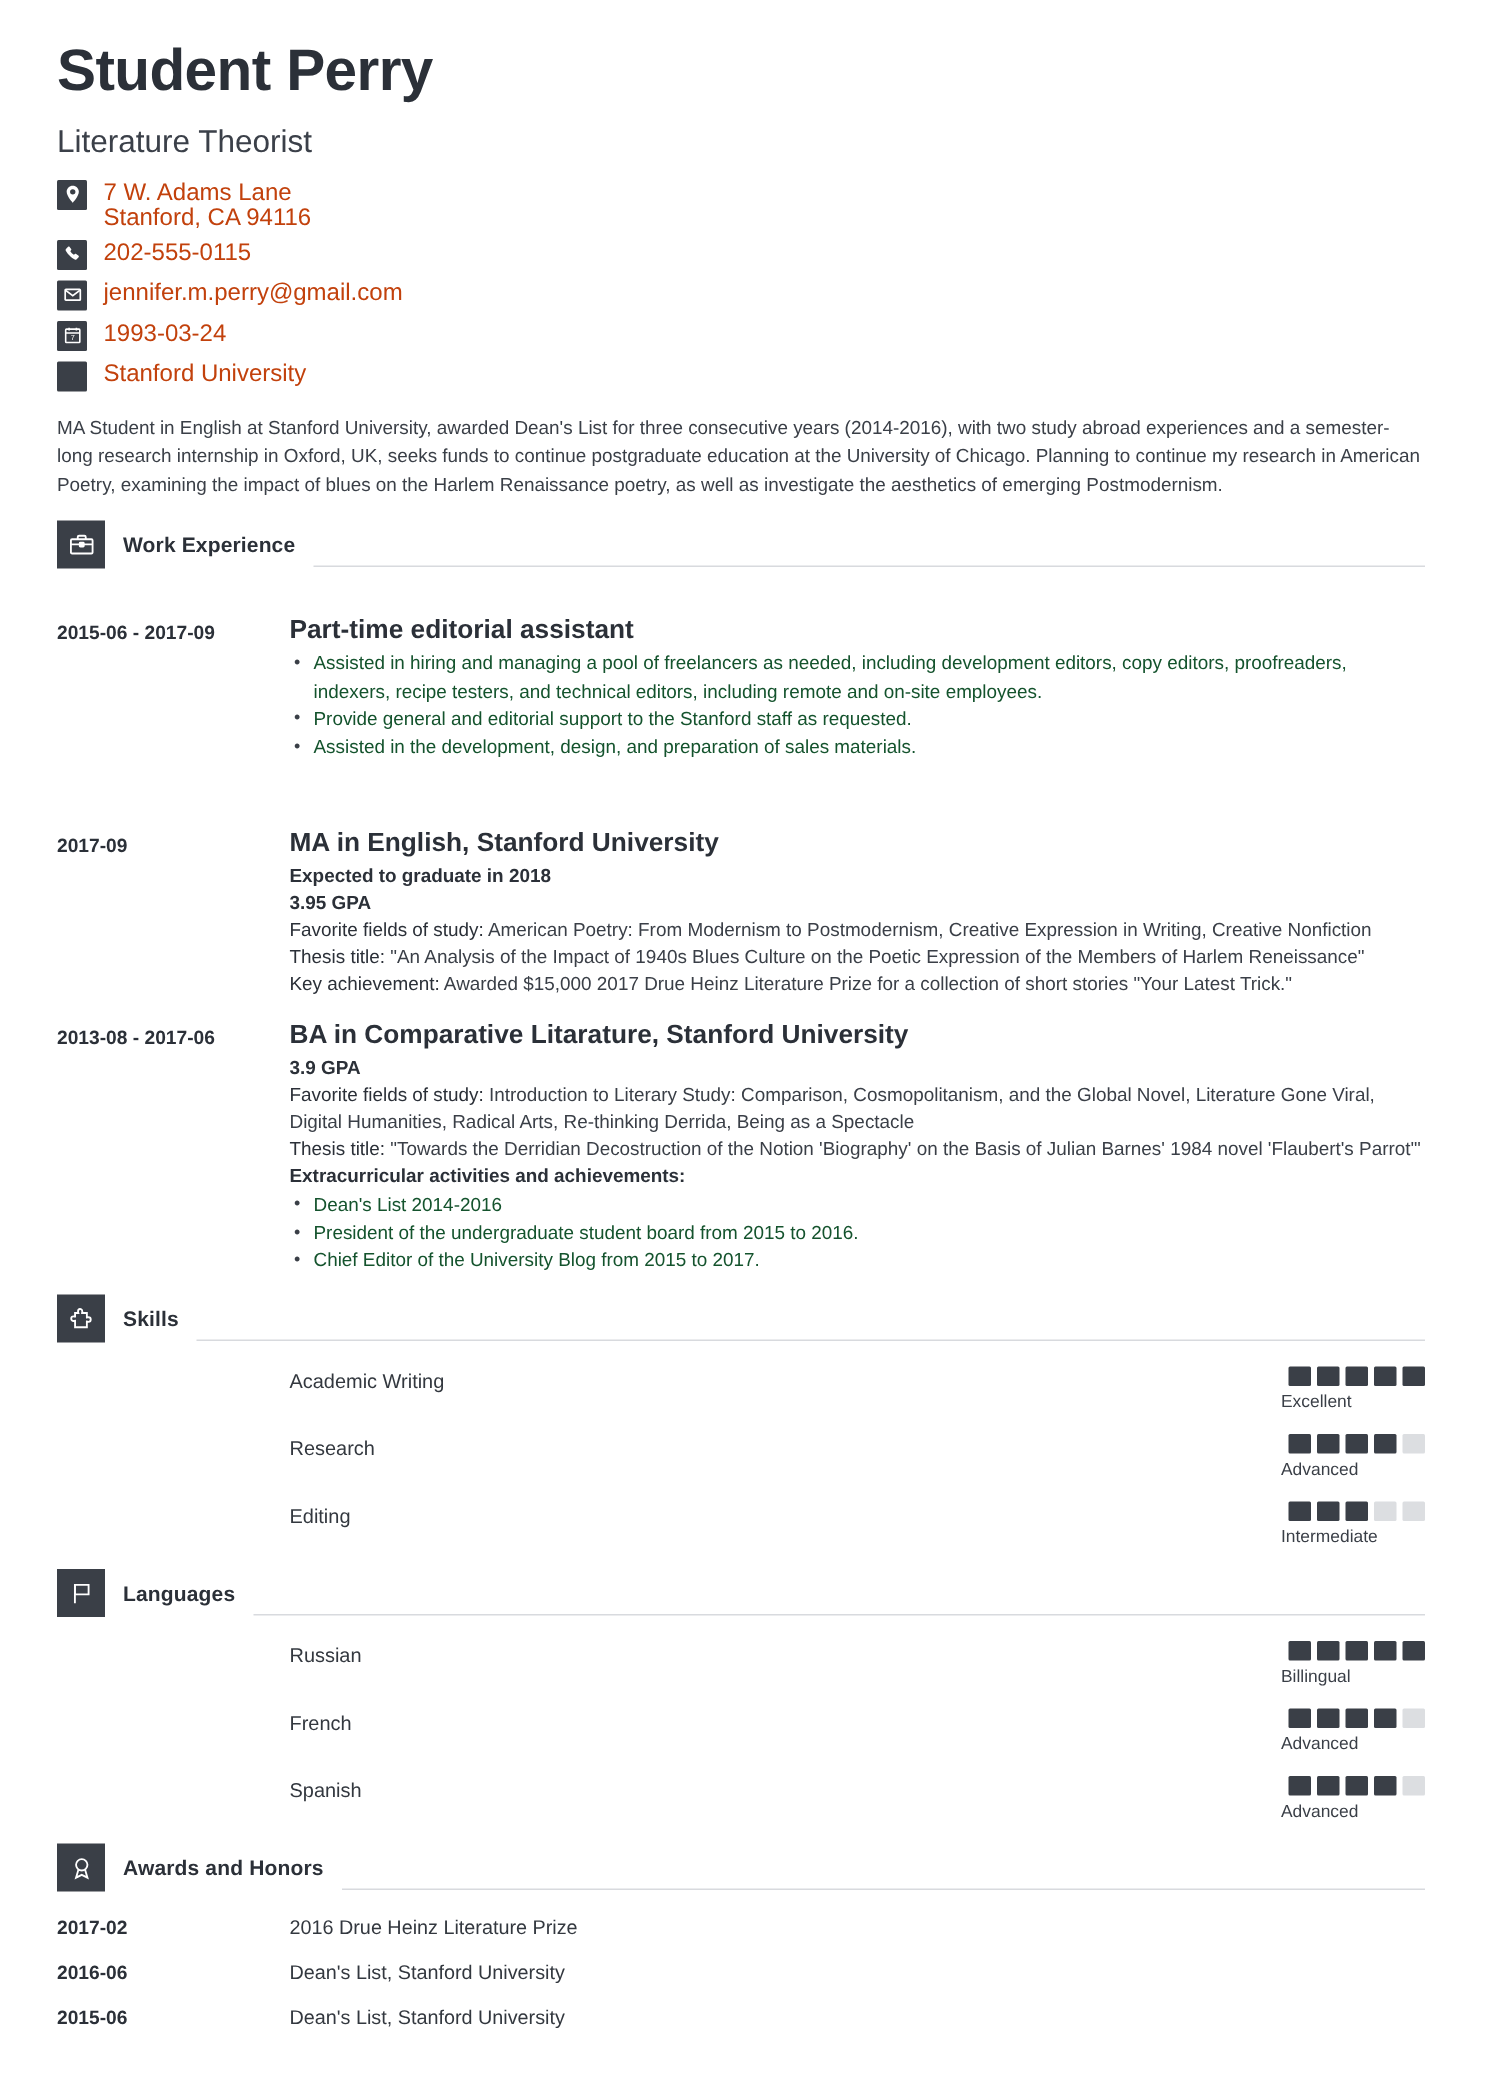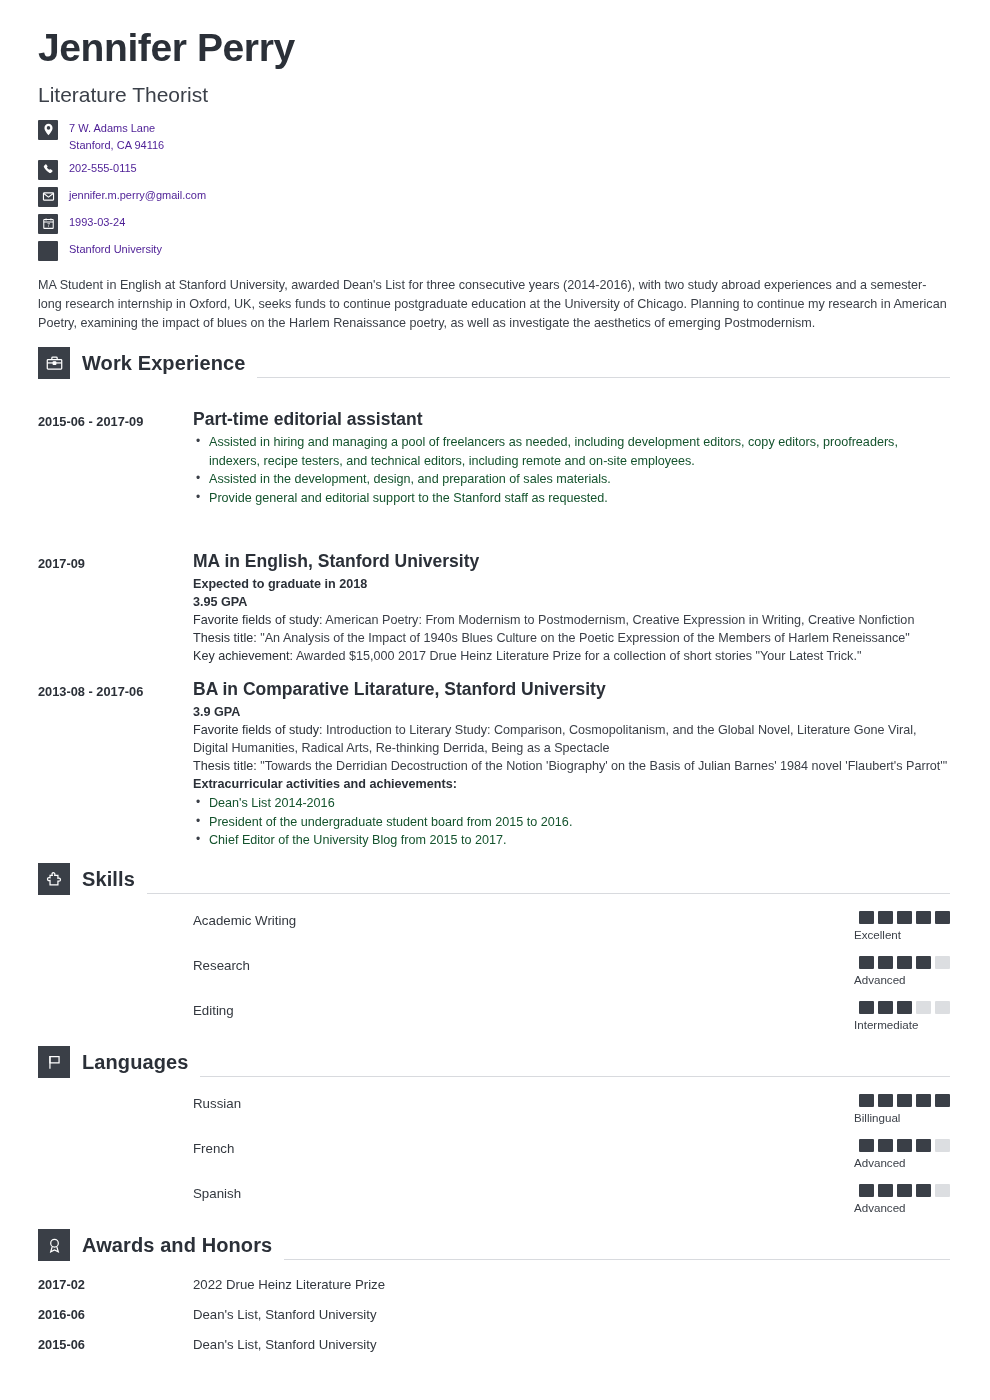--- a/index.html
+++ b/index.html
@@ -45,23 +45,23 @@
     background: #3a3f47;
     border-radius: 1px;
     margin-right: 11px;
     margin-top: 1px;
     display: flex;
     align-items: center;
     justify-content: center;
   }
   .contact-icon svg { display: block; }
   .contact-text {
-    font-size: 11px;
+    font-size: 16px;
     line-height: 17px;
-    color: #4c1d95;
+    color: #c2410c;
     padding-top: 1px;
   }
   .contact-text .line2 { display: block; }
 
   
   .summary {
     font-size: 12.6px;
     line-height: 19.2px;
     color: #3a3f47;
     margin: 0 0 14px 0;
@@ -81,21 +81,21 @@
     height: 32px;
     flex: 0 0 32px;
     background: #3a3f47;
     display: flex;
     align-items: center;
     justify-content: center;
     margin-right: 12px;
   }
   .section-badge svg { display: block; }
   .section-title {
-    font-size: 20px;
+    font-size: 14px;
     font-weight: bold;
     color: #2b3038;
     letter-spacing: 0.1px;
     white-space: nowrap;
     padding-right: 12px;
   }
   .section-rule {
     flex: 1 1 auto;
     height: 1px;
     background: #d8dade;
@@ -224,21 +224,21 @@
   .sec-skills { margin-top: 0px; }
   .sec-languages { margin-top: 6px; }
   .sec-awards { margin-top: 14px; }
 </style>
 </head>
 <body>
 
 <div class="page">
 
   <div>
-    <h1 class="name">Jennifer Perry</h1>
+    <h1 class="name">Student Perry</h1>
     <div class="job-title">Literature Theorist</div>
 
     <div class="contact-list">
 
       <div class="contact-row">
         <span class="contact-icon">
           <svg width="13" height="13" viewBox="0 0 16 16" fill="#ffffff">
               <path d="M8 1C5.24 1 3 3.24 3 6c0 3.6 5 9 5 9s5-5.4 5-9c0-2.76-2.24-5-5-5zm0 7.2A2.2 2.2 0 1 1 8 3.8a2.2 2.2 0 0 1 0 4.4z"></path>
             </svg>
         </span>
@@ -301,22 +301,22 @@
       <span class="section-title">Work Experience</span>
       <span class="section-rule"></span>
     </div>
     <div class="section-body">
       <div class="entry">
         <div class="entry-date">2015-06 - 2017-09</div>
         <div class="entry-main">
           <div class="entry-title">Part-time editorial assistant</div>
           <ul class="bullets">
             <li>Assisted in hiring and managing a pool of freelancers as needed, including development editors, copy editors, proofreaders, indexers, recipe testers, and technical editors, including remote and on-site employees.</li>
+            <li>Provide general and editorial support to the Stanford staff as requested.</li>
             <li>Assisted in the development, design, and preparation of sales materials.</li>
-            <li>Provide general and editorial support to the Stanford staff as requested.</li>
           </ul>
         </div>
       </div>
     </div>
   </div>
 
   <div class="section sec-education">
     <div class="section-body">
 
       <div class="entry">
@@ -489,21 +489,21 @@
           <path d="M7.6 11.2 6 16.6l4-2 4 2-1.6-5.4"></path>
         </svg>
       </span>
       <span class="section-title">Awards and Honors</span>
       <span class="section-rule"></span>
     </div>
     <div class="section-body">
 
       <div class="award-row">
         <div class="award-date">2017-02</div>
-        <div class="award-text">2022 Drue Heinz Literature Prize</div>
+        <div class="award-text">2016 Drue Heinz Literature Prize</div>
       </div>
       <div class="award-row">
         <div class="award-date">2016-06</div>
         <div class="award-text">Dean's List, Stanford University</div>
       </div>
       <div class="award-row">
         <div class="award-date">2015-06</div>
         <div class="award-text">Dean's List, Stanford University</div>
       </div>
 

